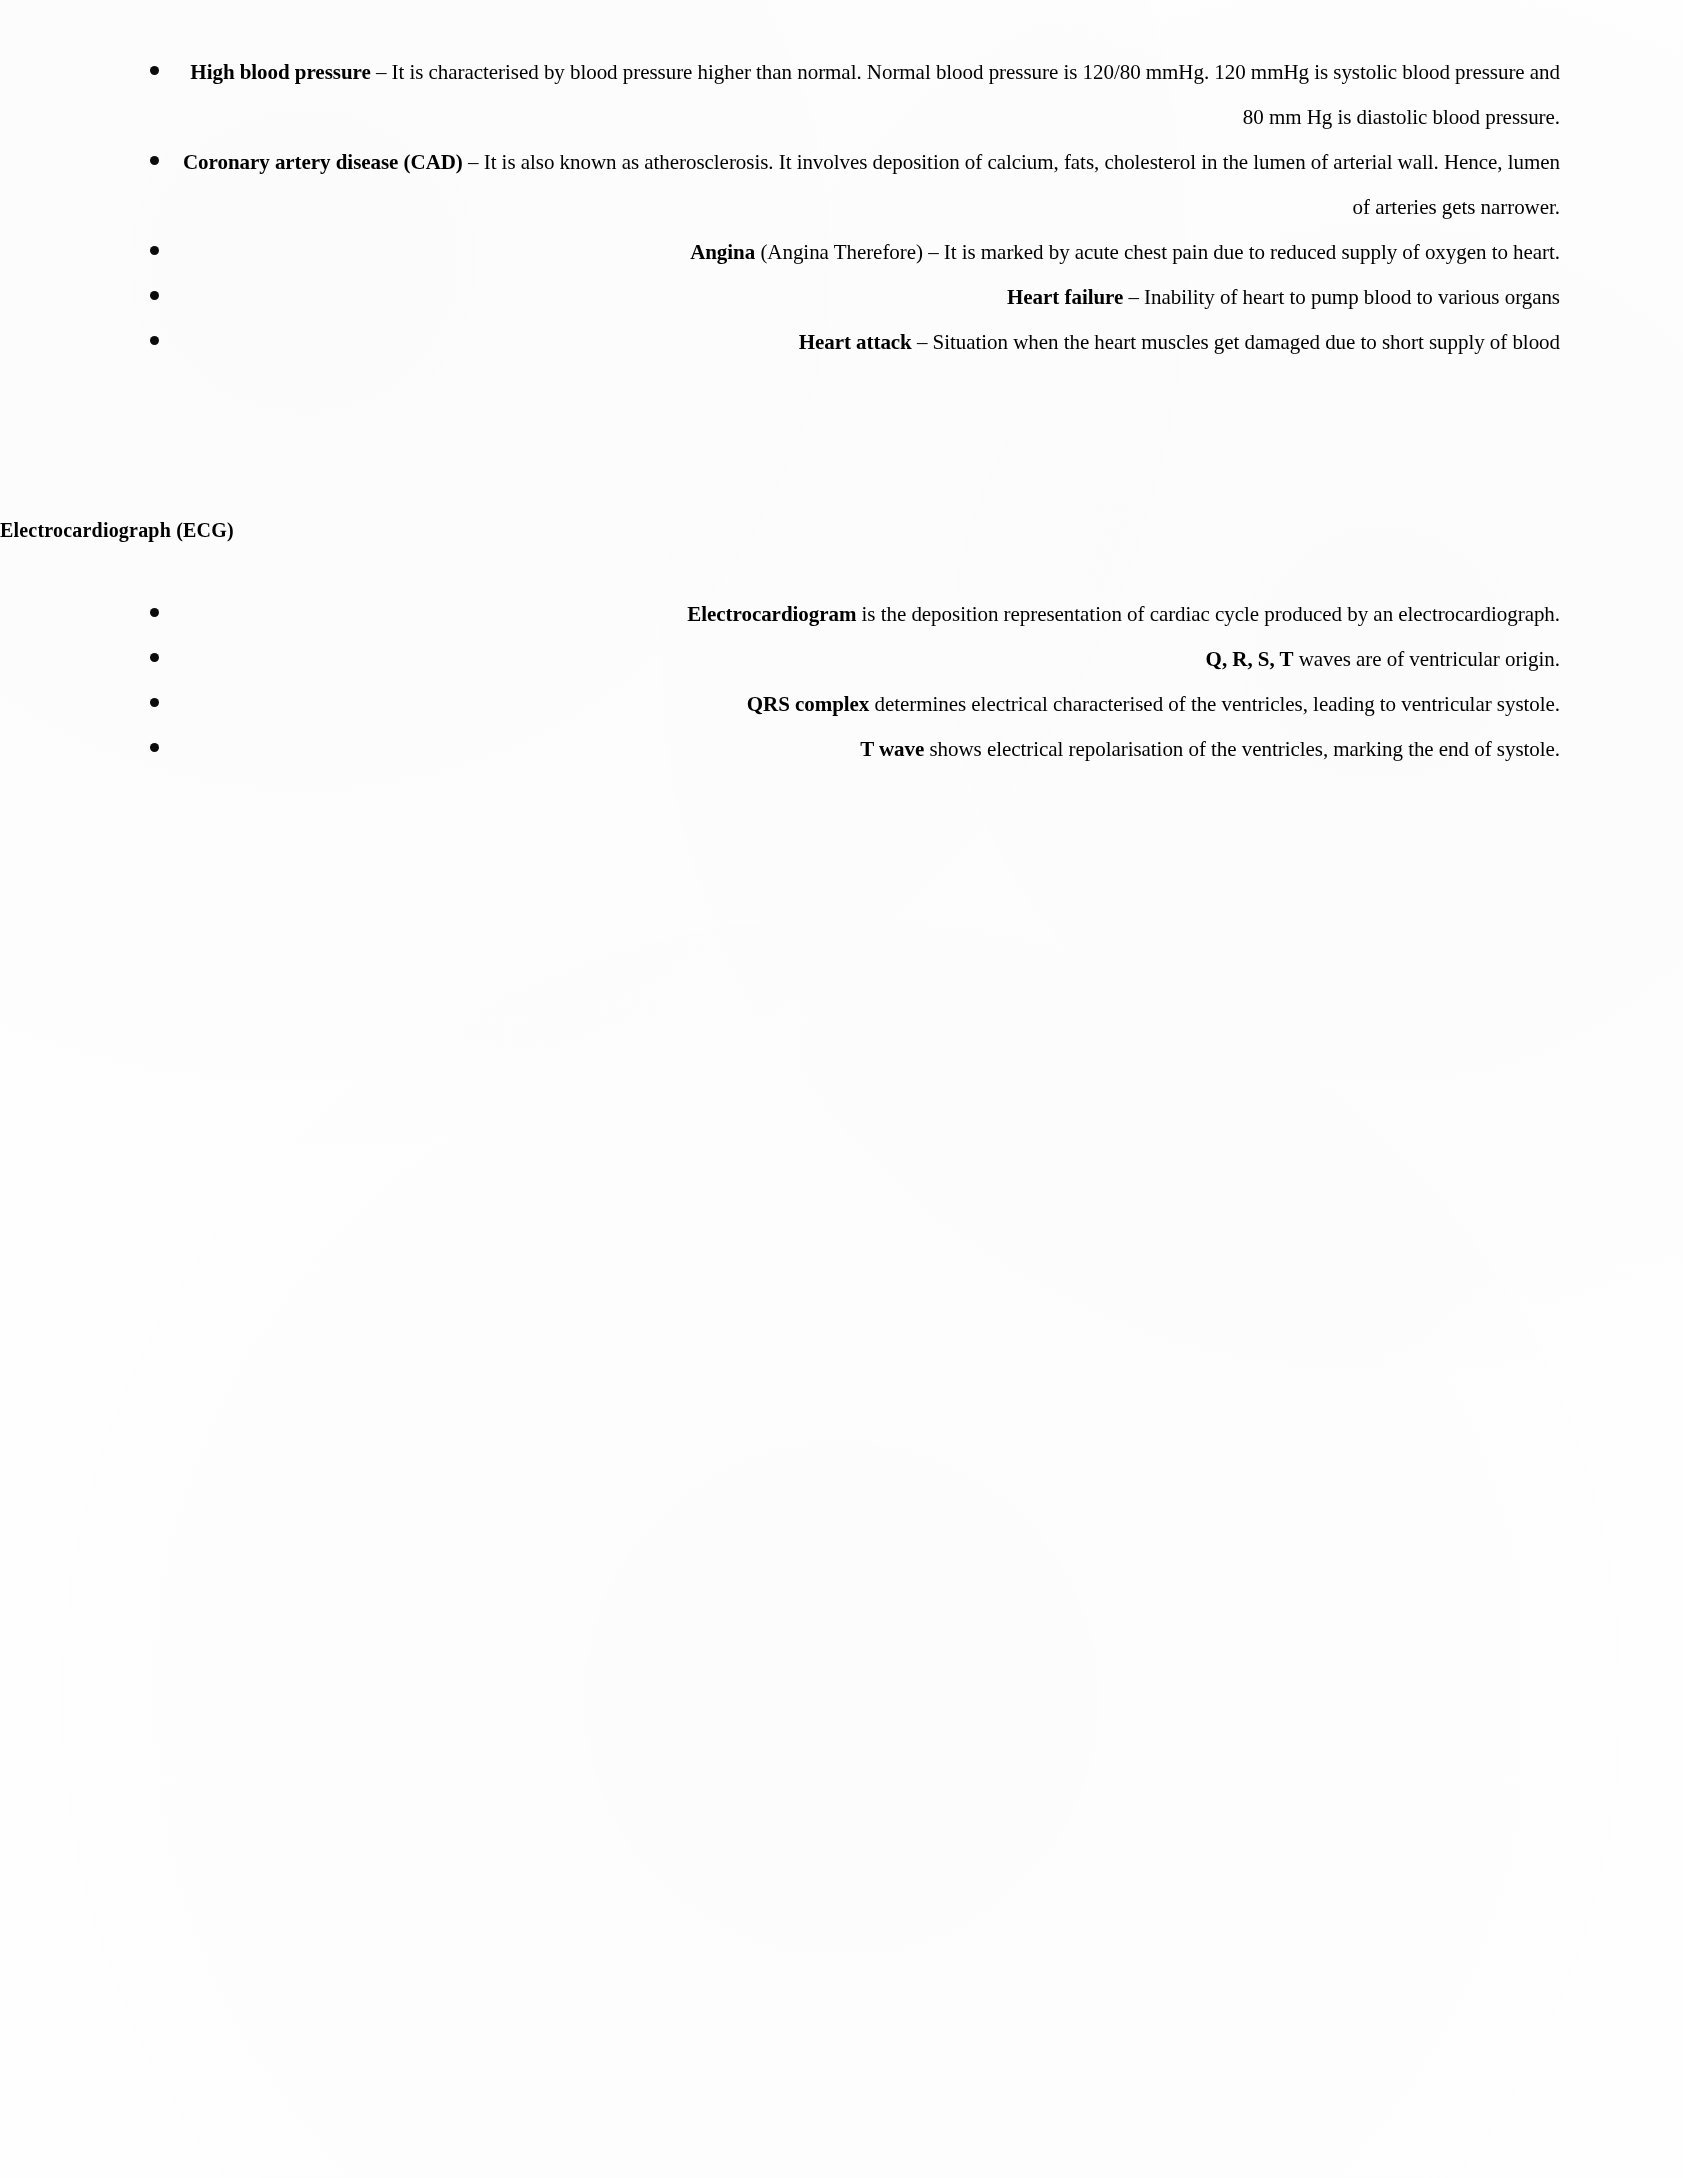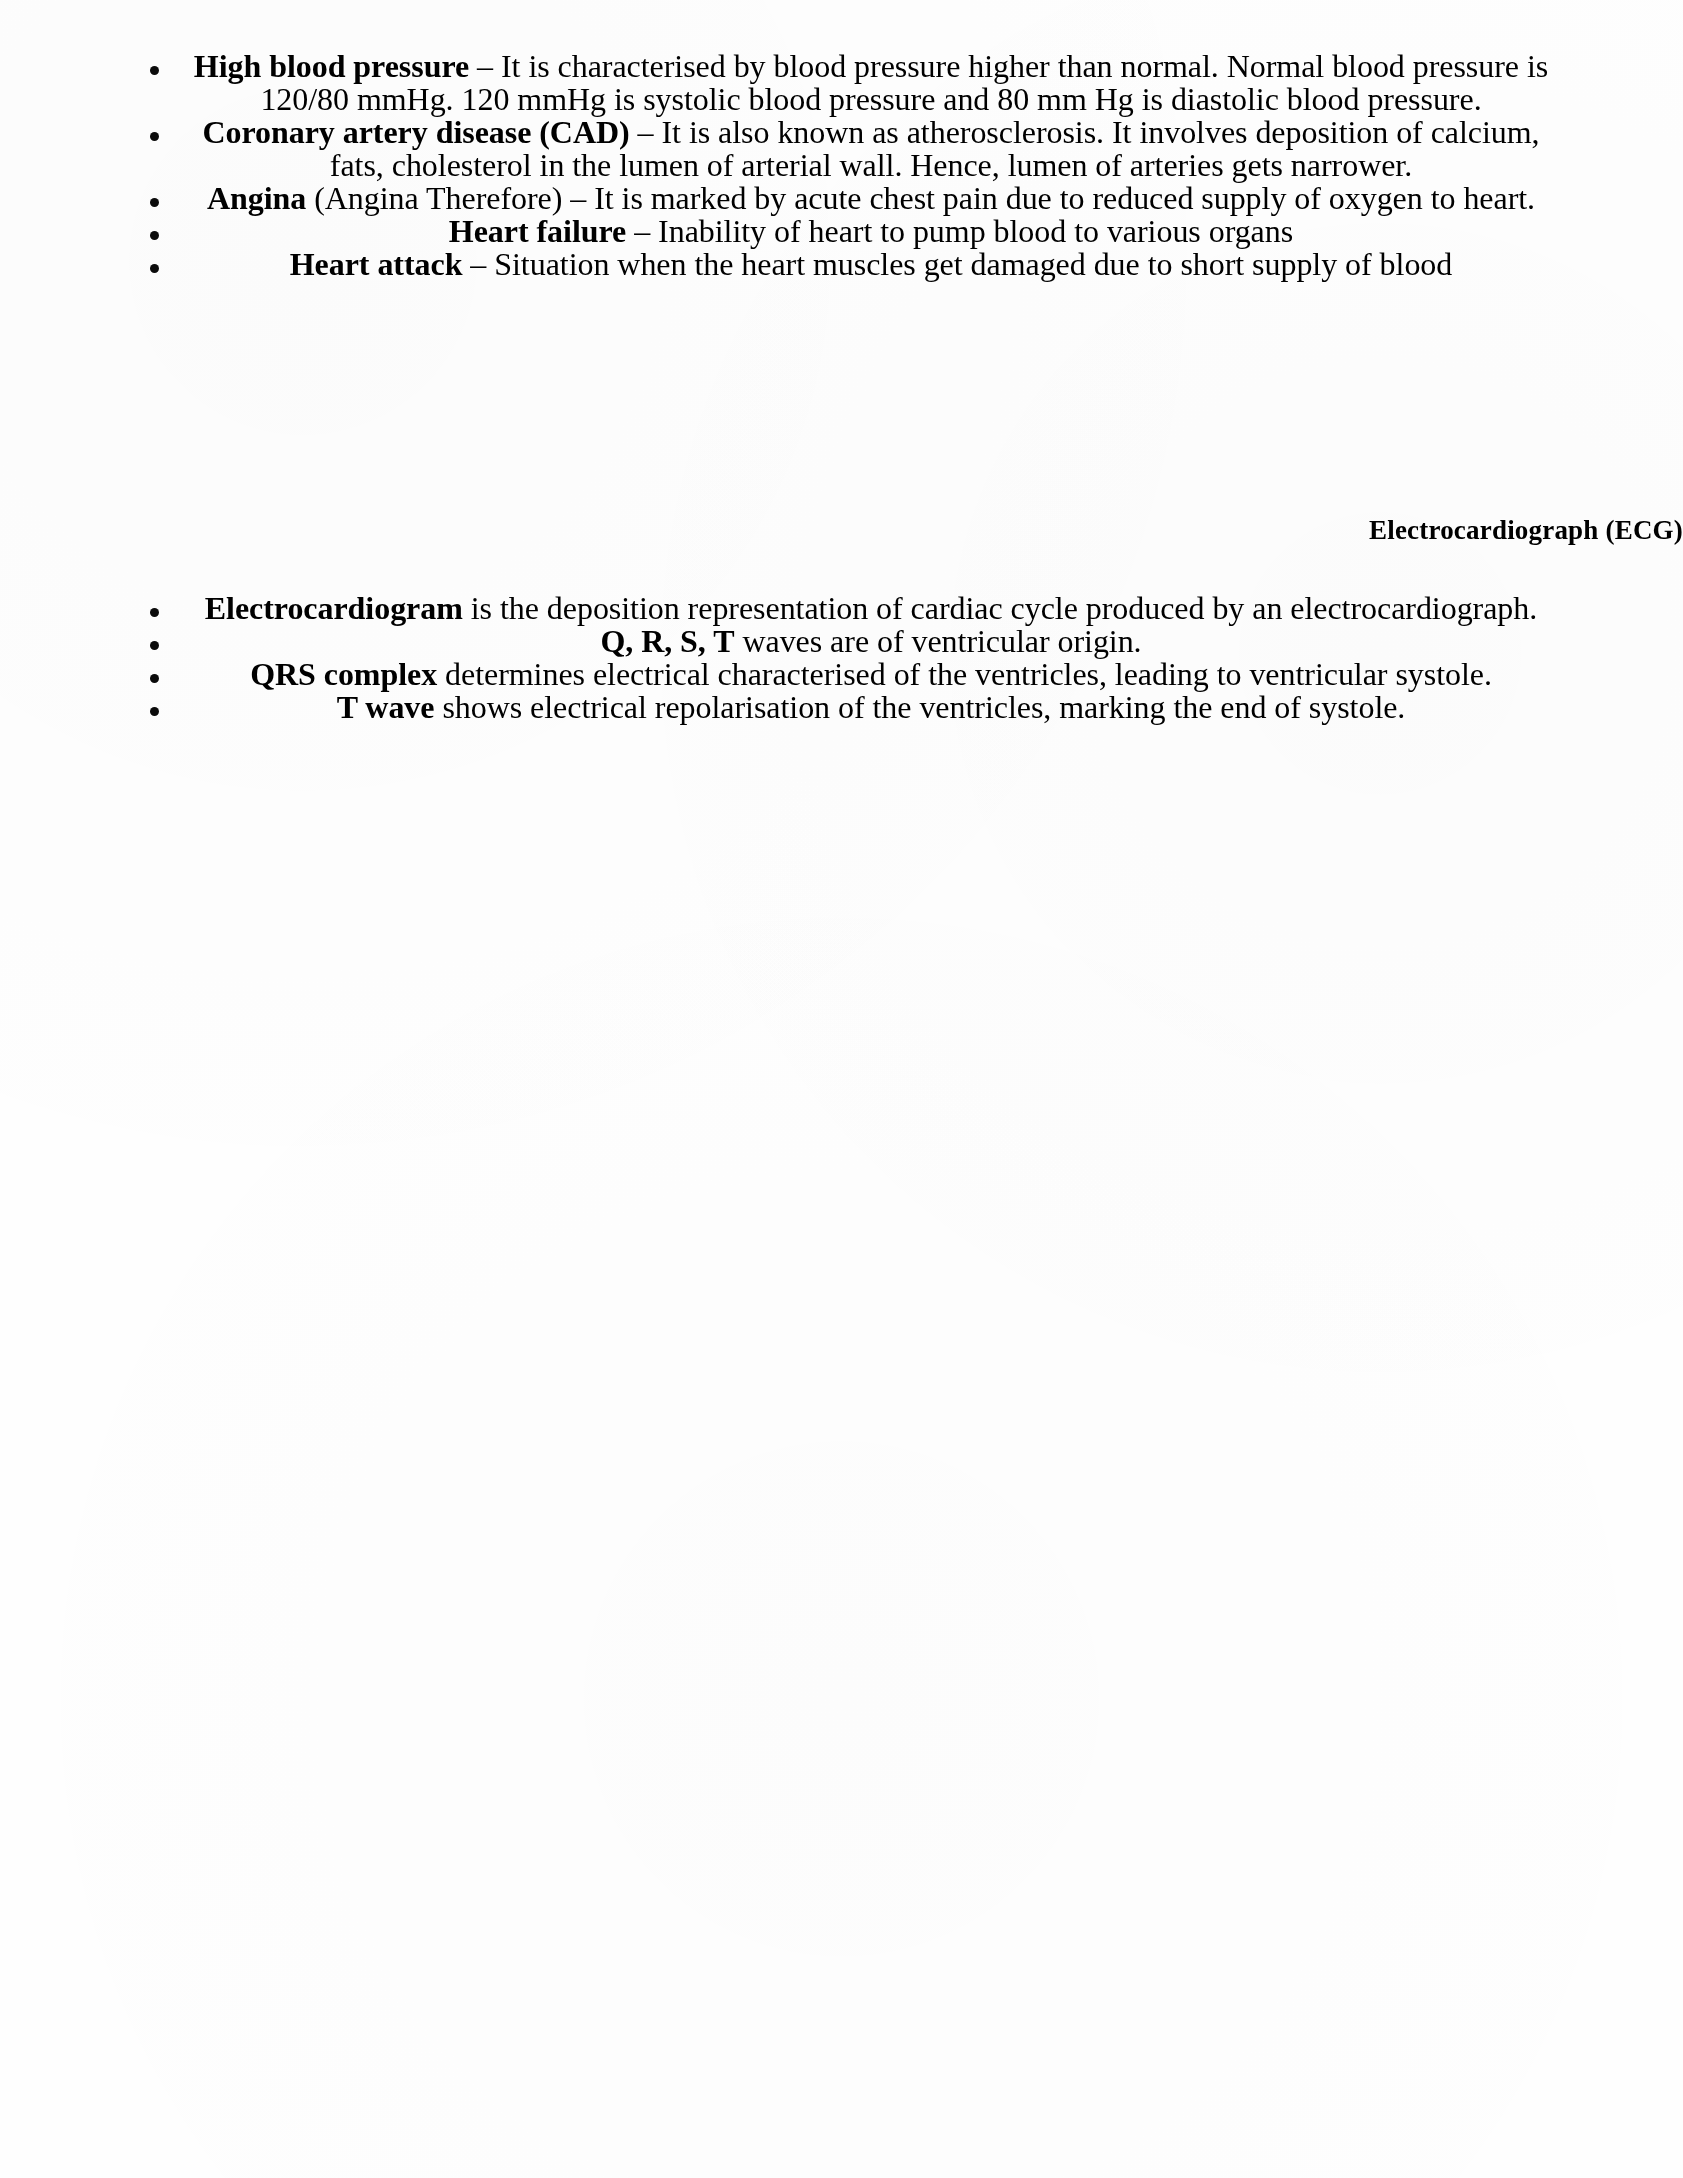--- a/index.html
+++ b/index.html
@@ -38,23 +38,23 @@
   
   ul.bullets {
     list-style: none;
     margin: 0;
     padding: 0;
   }
   ul.bullets > li {
     position: relative;
     padding-left: 43px;
     margin: 0 0 0 0;
-    font-size: 32px;
-    line-height: 33px;
-    text-align: center;
+    font-size: 21px;
+    line-height: 45px;
+    text-align: right;
     letter-spacing: -0.05px;
   }
   ul.bullets > li::before {
     content: "";
     position: absolute;
     left: 11px;
     top: 16px;
     width: 9px;
     height: 9px;
     border-radius: 50%;
@@ -69,22 +69,22 @@
     top: 50px;
     width: 1421px;
   }
 
   
   #ecg-heading {
     position: absolute;
     left: 0;
     top: 510px;
     width: 1683px;
-    text-align: right;
-    font-size: 27px;
+    text-align: left;
+    font-size: 20px;
     font-weight: bold;
     line-height: 40px;
     letter-spacing: 0.2px;
   }
 
   
   #ecg-block {
     position: absolute;
     left: 139px;
     top: 592px;

